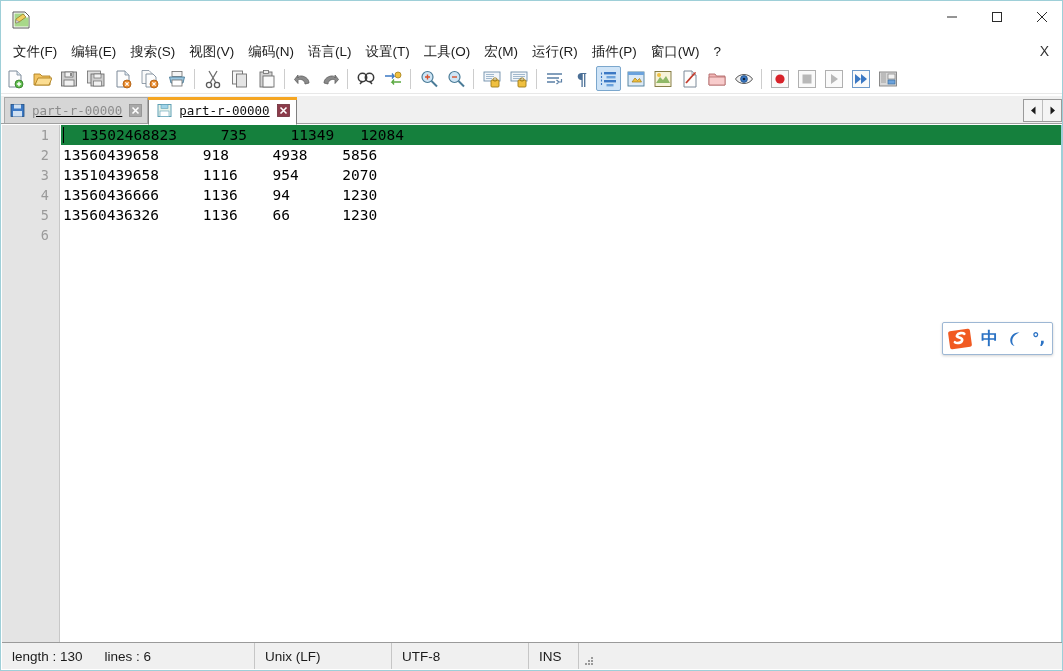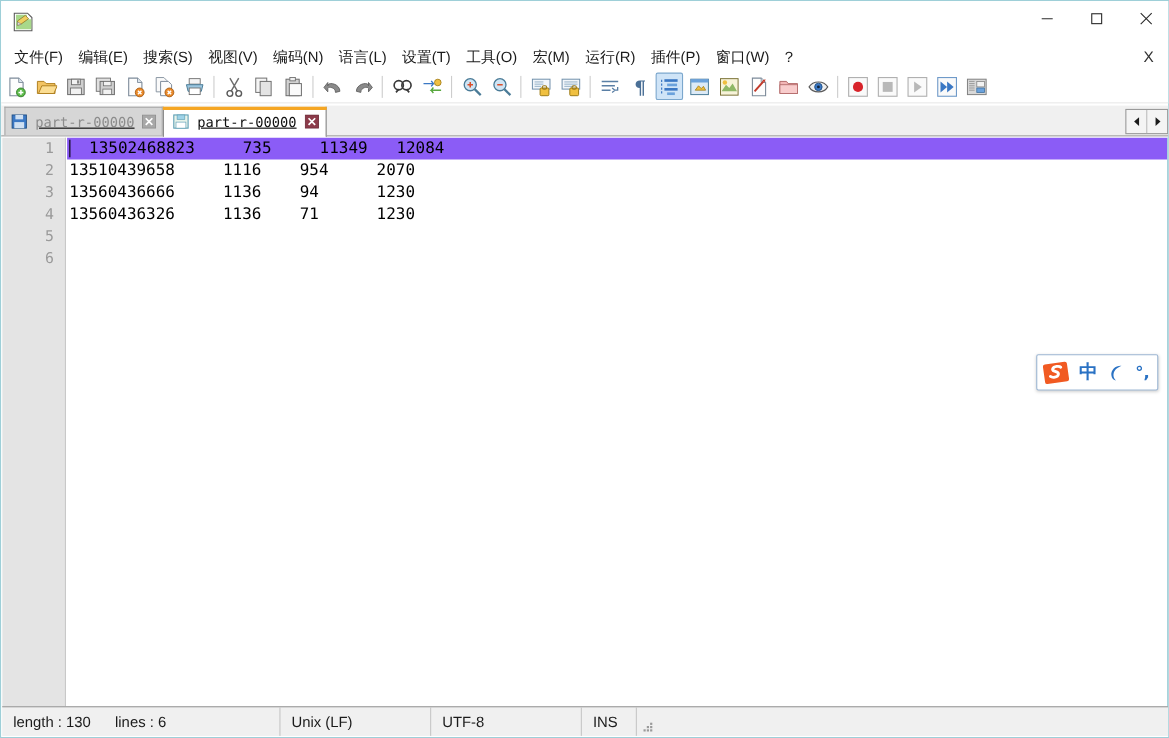--- a/index.html
+++ b/index.html
@@ -252,21 +252,21 @@
     font-family: "DejaVu Sans Mono", monospace;
     font-size: 14.5px;
     color: #000000;
     white-space: pre;
     padding-left: 2px;
     tab-size: 8;
     -moz-tab-size: 8;
     box-sizing: border-box;
   }
   .code-line.current {
-    background: #8b5cf6;
+    background: #15803d;
     padding-left: 20px;
   }
   .caret {
     position: absolute;
     left: 61px;
     top: 2px;
     width: 1px;
     height: 16px;
     background: #000;
   }
@@ -715,23 +715,24 @@
       <div class="gutter-num">1</div>
       <div class="gutter-num">2</div>
       <div class="gutter-num">3</div>
       <div class="gutter-num">4</div>
       <div class="gutter-num">5</div>
       <div class="gutter-num">6</div>
     </div>
 
     <div class="code">
       <div class="code-line current">13502468823	735	11349	12084</div>
+      <div class="code-line">13560439658	918	4938	5856</div>
       <div class="code-line">13510439658	1116	954	2070</div>
       <div class="code-line">13560436666	1136	94	1230</div>
-      <div class="code-line">13560436326	1136	71	1230</div>
+      <div class="code-line">13560436326	1136	66	1230</div>
       <div class="code-line"></div>
     </div>
 
     <div class="caret"></div>
   </div>
 
   <div class="ime-bar">
     <div class="ime-item">
       <svg width="26" height="24" viewBox="0 0 26 24">
         <g transform="rotate(-8 13 12)">

